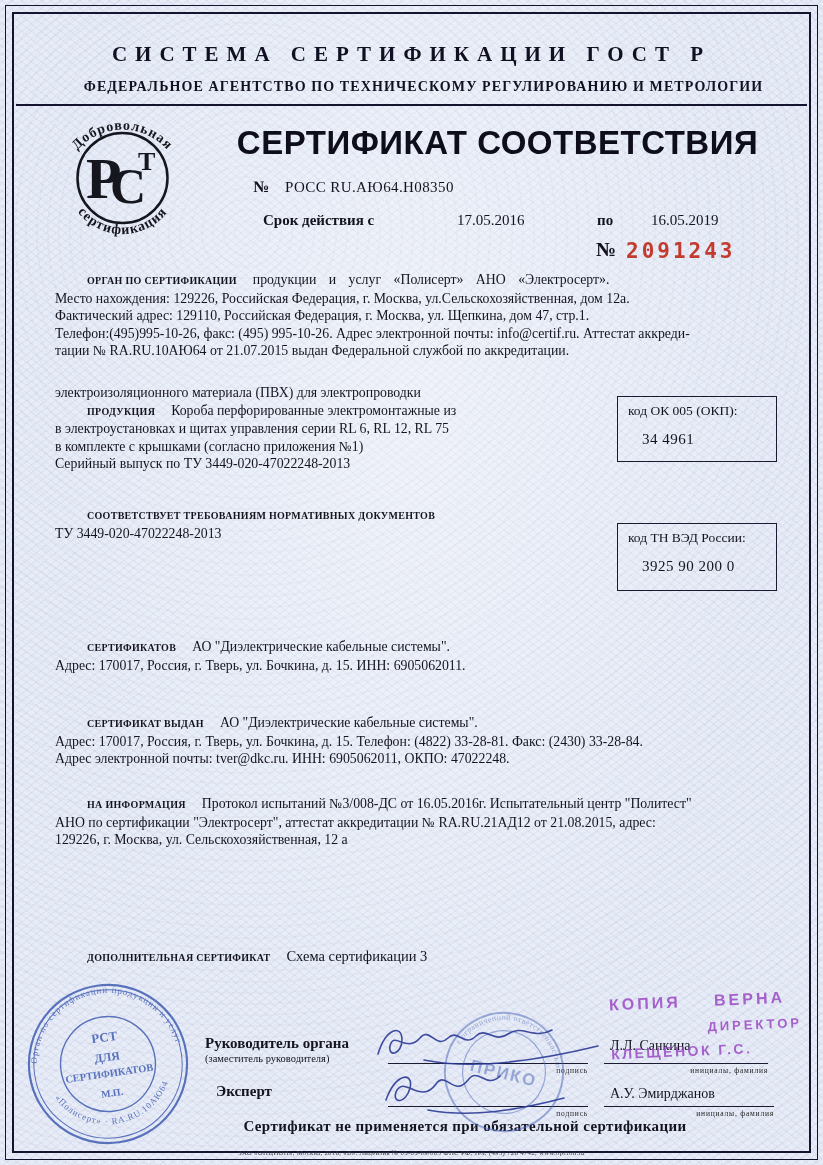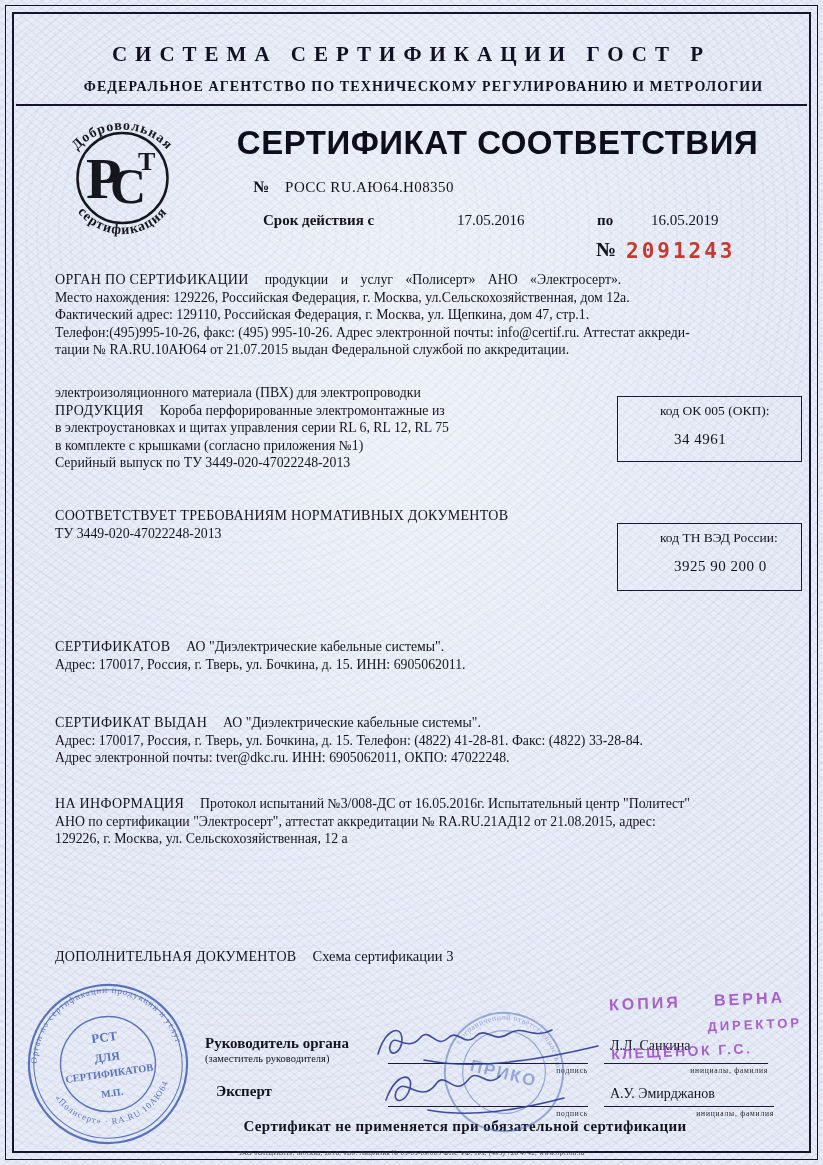--- a/index.html
+++ b/index.html
@@ -31,25 +31,25 @@
               font-family:"Liberation Sans",sans-serif; font-weight:bold;
               font-size:33px; letter-spacing:.5px; color:#0d0d1c; }
   .no-sign{ font-weight:bold; font-size:16px; }
   .reg-value{ font-size:15px; letter-spacing:.4px; }
   .vlabel{ font-weight:bold; font-size:15px; }
   .vdate{ font-size:15px; }
   .blank-no-sign{ font-weight:bold; font-size:20px; }
   .blank-number{ font-family:"DejaVu Sans Mono",monospace; font-weight:bold; font-size:21px;
                  letter-spacing:3px; color:#c23b2e; }
   .section{ left:55px; width:720px; font-size:13.8px; line-height:17.5px; }
-  .sec-h{ font-weight:normal; font-size:14px; letter-spacing:.3px; }
+  .sec-h{ font-weight:bold; font-size:10px; letter-spacing:.3px;margin-left:32px; }
   .sec-tail{ margin-left:16px; }
   .wide-tail{ word-spacing:9px; }
   .body-line{ white-space:nowrap; }
-  .code-box{ width:185px; border:1.5px solid #1a1a30;padding-left:32px; }
+  .code-box{ width:160px; border:1.5px solid #1a1a30; }
   .code-box .cb-label{ padding:6px 8px 0 10px; font-size:13.5px; }
   .code-box .cb-value{ padding:12px 0 10px 24px; font-size:15px; letter-spacing:.5px; }
   .sig-title{ font-weight:bold; font-size:15px; }
   .sig-sub{ font-size:10.5px; }
   .sig-line{ height:0; border-top:1.2px solid #1a1a30; }
   .sig-cap{ font-size:7.5px; letter-spacing:.8px; text-align:right; color:#222; }
   .sig-name{ font-size:14px; }
   .bottom-note{ top:1118px; left:115px; width:700px; text-align:center; font-weight:bold;
                 font-size:15px; letter-spacing:.4px; }
   .print-info{ top:1149px; left:0; width:823px; text-align:center; font-size:6.8px;
@@ -142,35 +142,35 @@
     <div class="body-line">
       <span class="sec-h">СЕРТИФИКАТОВ</span><span class="sec-tail">АО "Диэлектрические кабельные системы".</span>
     </div>
     <div class="body-line">Адрес: 170017, Россия, г. Тверь, ул. Бочкина, д. 15. ИНН: 6905062011.</div>
   </div>
 
   <div class="abs section" style="top:714px;">
     <div class="body-line">
       <span class="sec-h">СЕРТИФИКАТ ВЫДАН</span><span class="sec-tail">АО "Диэлектрические кабельные системы".</span>
     </div>
-    <div class="body-line">Адрес: 170017, Россия, г. Тверь, ул. Бочкина, д. 15. Телефон: (4822) 41-28-81. Факс: (4822) 33-28-84.</div>
+    <div class="body-line">Адрес: 170017, Россия, г. Тверь, ул. Бочкина, д. 15. Телефон: (4822) 33-28-81. Факс: (2430) 33-28-84.</div>
     <div class="body-line">Адрес электронной почты: tver@dkc.ru. ИНН: 6905062011, ОКПО: 47022248.</div>
   </div>
 
   <div class="abs section" style="top:795px;">
     <div class="body-line">
       <span class="sec-h">НА ИНФОРМАЦИЯ</span><span class="sec-tail">Протокол испытаний №3/008-ДС от 16.05.2016г. Испытательный центр "Политест"</span>
     </div>
     <div class="body-line">АНО по сертификации "Электросерт", аттестат аккредитации № RA.RU.21АД12 от 21.08.2015, адрес:</div>
     <div class="body-line">129226, г. Москва, ул. Сельскохозяйственная, 12 а</div>
   </div>
 
   <div class="abs section" style="top:948px;">
     <div class="body-line">
-      <span class="sec-h">ДОПОЛНИТЕЛЬНАЯ ДОКУМЕНТОВ</span><span class="sec-tail" style="font-size:14.5px;">Схема сертификации 3</span>
+      <span class="sec-h">ДОПОЛНИТЕЛЬНАЯ СЕРТИФИКАТ</span><span class="sec-tail" style="font-size:14.5px;">Схема сертификации 3</span>
     </div>
   </div>
 
   <div class="abs sig-title" style="left:205px; top:1035px;">Руководитель органа</div>
   <div class="abs sig-sub" style="left:205px; top:1053px;">(заместитель руководителя)</div>
   <div class="abs sig-line" style="left:388px; top:1063px; width:200px;"></div>
   <div class="abs sig-cap" style="left:388px; top:1066px; width:200px;">подпись</div>
   <div class="abs sig-name" style="left:610px; top:1038px;">Л.Л. Санкина</div>
   <div class="abs sig-line" style="left:604px; top:1063px; width:164px;"></div>
   <div class="abs sig-cap" style="left:604px; top:1066px; width:164px;">инициалы, фамилия</div>

